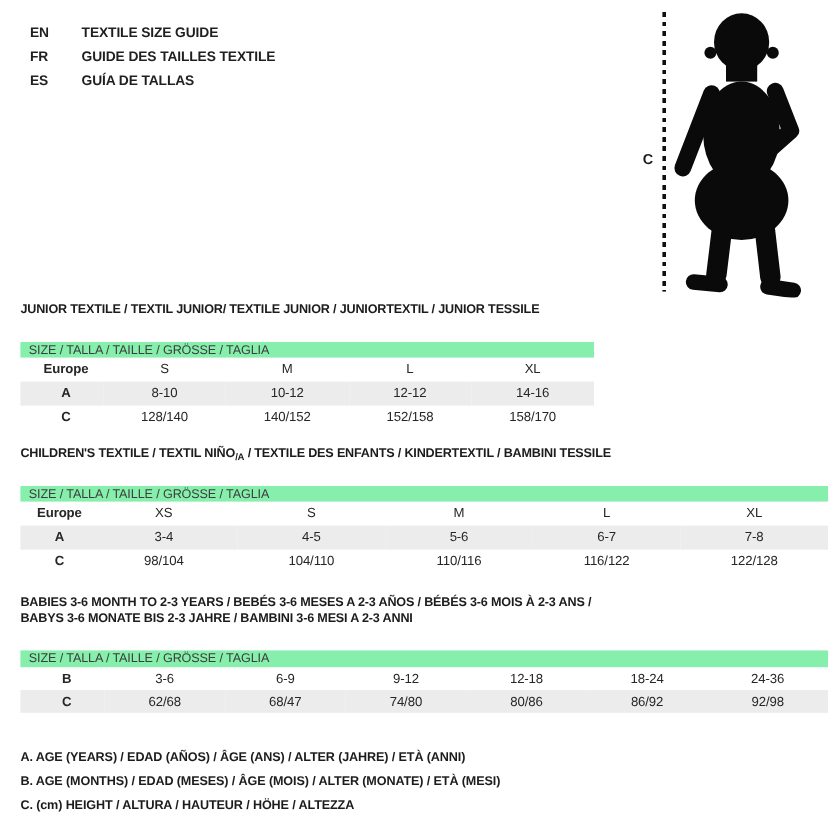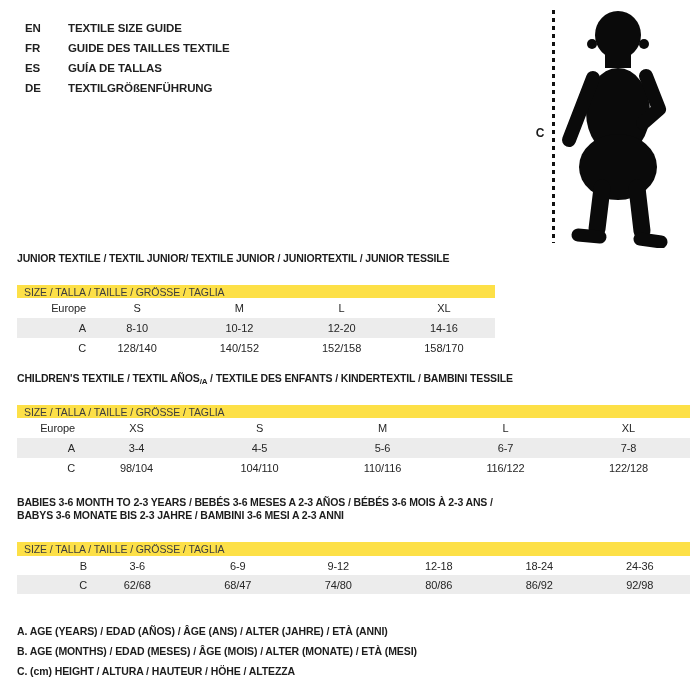--- a/index.html
+++ b/index.html
@@ -24,28 +24,28 @@
   .section-title { position:absolute; left:17px; height:15px; line-height:15px;
                    font-size:10.5px; font-weight:bold; color:#1c1c1c;
                    letter-spacing:-0.15px; white-space:nowrap;text-align:center; }
   .sub-a { font-size:8px; vertical-align:-2px; }
 
   
   table.size-table { position:absolute; left:17px; border-collapse:collapse; table-layout:fixed; }
   .t1 { width:478px; top:285px; }
   .t2 { width:673px; top:405px; }
   .t3 { width:673px; top:542px; }
-  .size-table th.band { background:#fde047; height:13px; font-size:10.5px; font-weight:normal;
+  .size-table th.band { background:#86efac; height:13px; font-size:10.5px; font-weight:normal;
                         color:#3d3d3d; text-align:left; padding:0 0 0 7px; letter-spacing:-0.1px;
                         white-space:nowrap; }
   .t3 th.band { height:14px; }
   .size-table td { height:20px; font-size:11px; color:#262626; text-align:center;
                    vertical-align:middle; padding:0; letter-spacing:-0.1px; white-space:nowrap; }
   .t3 td { height:19px; }
-  .size-table td.lab { text-align:right; padding-left:7px; }
+  .size-table td.lab { text-align:center; padding-left:7px;font-weight:bold; }
   tr.stripe td { background:#ececec; }
 
   
   .footnotes { position:absolute; left:17px; top:621px; }
   .footnote { height:20px; line-height:20px; font-size:10.5px; font-weight:bold;
               color:#1c1c1c; letter-spacing:-0.1px; white-space:nowrap; }
 </style>
 </head>
 <body>
 
@@ -53,23 +53,20 @@
 
   <div class="lang-list">
     <div class="lang-row">
       <span class="lang-code">EN</span><span>TEXTILE SIZE GUIDE</span>
     </div>
     <div class="lang-row">
       <span class="lang-code">FR</span><span>GUIDE DES TAILLES TEXTILE</span>
     </div>
     <div class="lang-row">
       <span class="lang-code">ES</span><span>GUÍA DE TALLAS</span>
-    </div>
-    <div class="lang-row">
-      <span class="lang-code">DE</span><span>TEXTILGRÖßENFÜHRUNG</span>
     </div>
   </div>
 
   <span class="c-label">C</span>
   <div class="dash-line"></div>
   <svg class="baby" width="138" height="242" viewBox="0 0 138 242">
     <g fill="#0a0a0a" stroke="#0a0a0a">
       <ellipse cx="60" cy="29" rx="23" ry="24" stroke="none"></ellipse>
       <circle cx="34" cy="38" r="5" stroke="none"></circle>
       <circle cx="86" cy="38" r="5" stroke="none"></circle>
@@ -104,34 +101,34 @@
         <td class="lab">Europe</td>
         <td>S</td>
         <td>M</td>
         <td>L</td>
         <td>XL</td>
       </tr>
       <tr class="stripe">
         <td class="lab">A</td>
         <td>8-10</td>
         <td>10-12</td>
-        <td>12-20</td>
+        <td>12-12</td>
         <td>14-16</td>
       </tr>
       <tr>
         <td class="lab">C</td>
         <td>128/140</td>
         <td>140/152</td>
         <td>152/158</td>
         <td>158/170</td>
       </tr>
     </tbody>
   </table>
 
-  <div class="section-title" style="top:371px"><span>CHILDREN'S TEXTILE / TEXTIL AÑOS</span><span class="sub-a">/A</span><span> / TEXTILE DES ENFANTS / KINDERTEXTIL / BAMBINI TESSILE</span></div>
+  <div class="section-title" style="top:371px"><span>CHILDREN'S TEXTILE / TEXTIL NIÑO</span><span class="sub-a">/A</span><span> / TEXTILE DES ENFANTS / KINDERTEXTIL / BAMBINI TESSILE</span></div>
   <table class="size-table t2">
     <colgroup>
         <col style="width:58px">
         <col>
         <col>
         <col>
         <col>
         <col>
       </colgroup>
     <thead>

